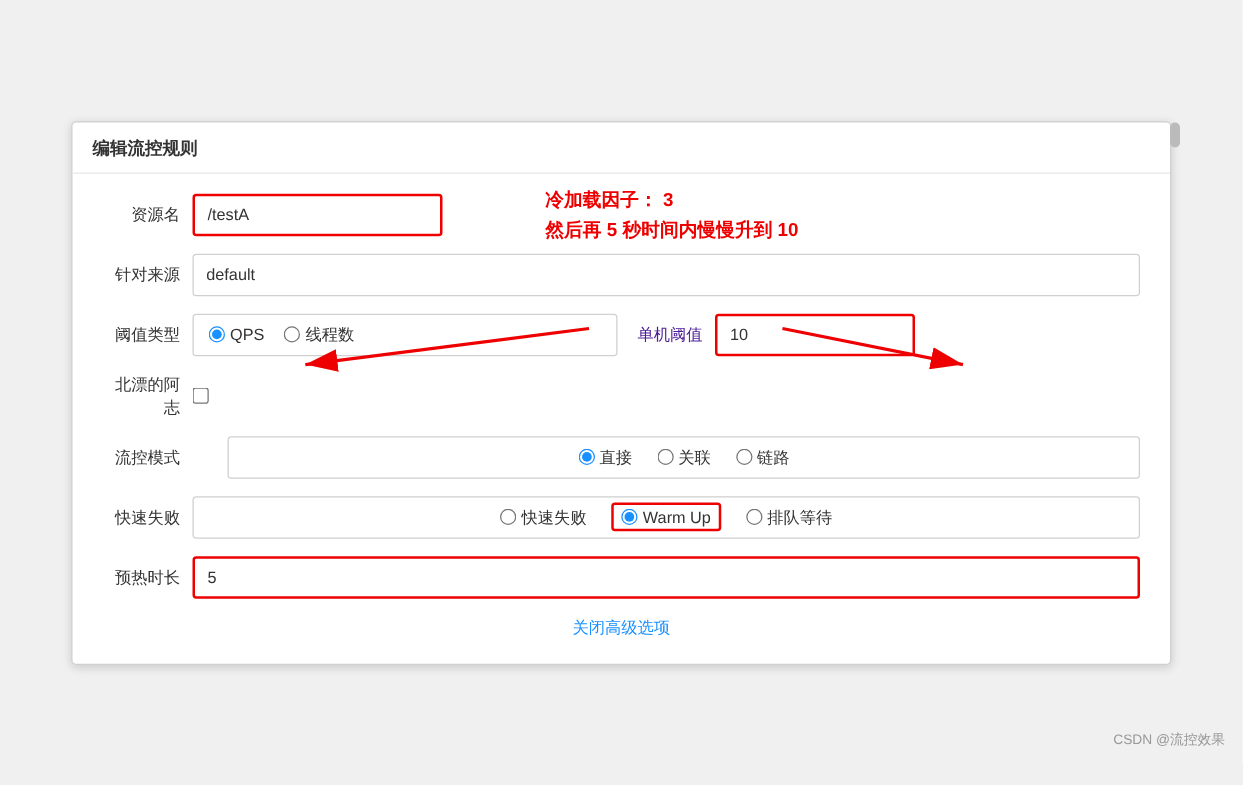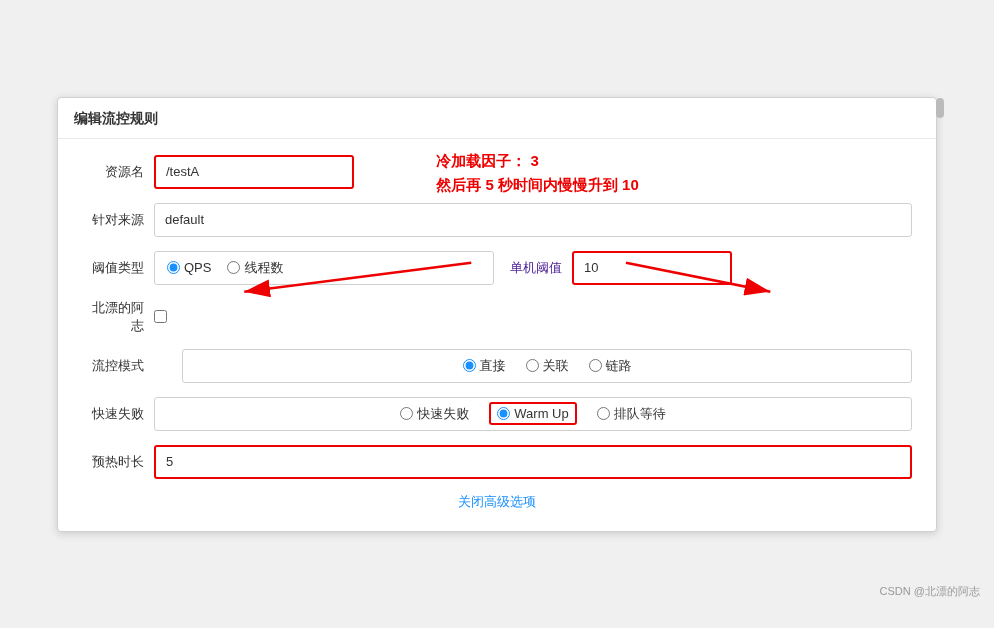--- a/index.html
+++ b/index.html
@@ -301,14 +301,14 @@
       </div>
 
       <style>
       </style>
 
       <div class="close-link">关闭高级选项</div>
 
     </div>
   </div>
 
-  <div class="watermark">CSDN @北漂的阿志</div>
+  <div class="watermark">CSDN @流控效果</div>
 </div>
 
 </body></html>

